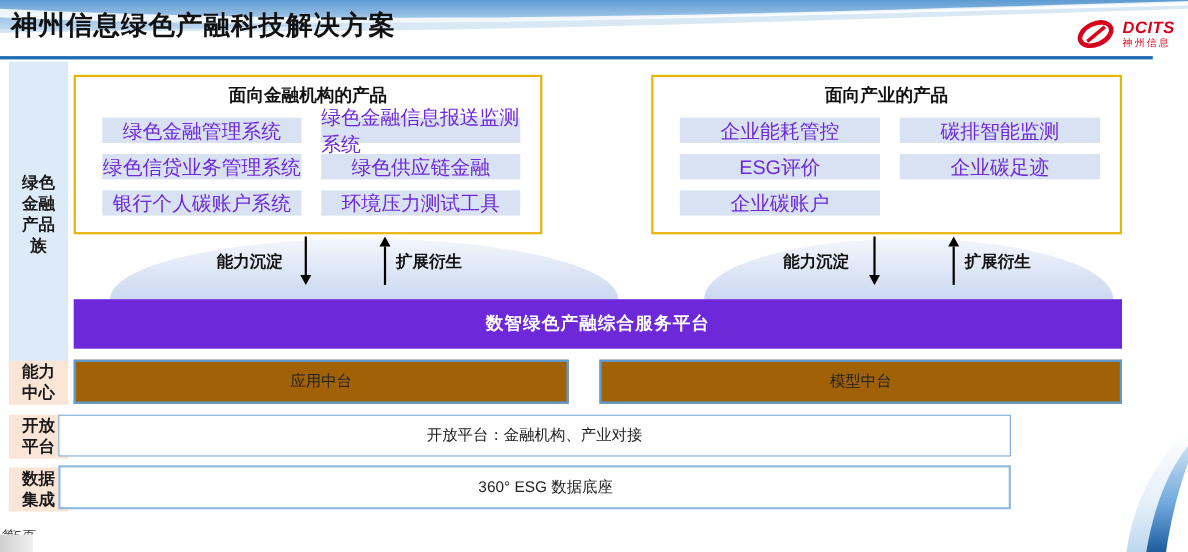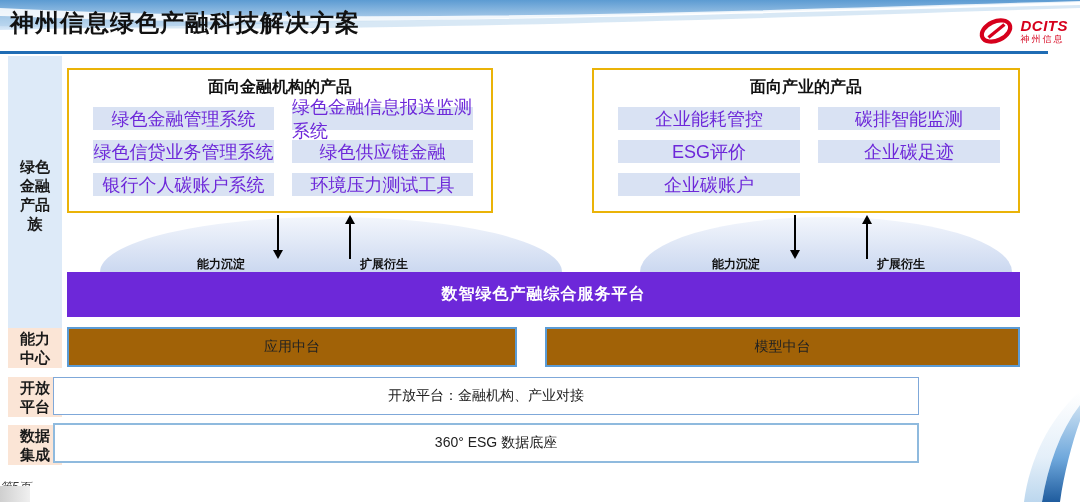--- a/index.html
+++ b/index.html
@@ -33,21 +33,21 @@
   .pill-grid { position:absolute; left:24px; right:18px; top:37px; display:grid;
                grid-template-columns:1fr 1fr; column-gap:18px; row-gap:10px; }
   .pill { height:23px; background:#D9E2F3; display:flex; align-items:center; justify-content:center;
           font-size:18px; color:#6d28d9; }
 
   
   .dome { position:absolute; top:217px; height:55px; border-radius:50% 50% 0 0 / 100% 100% 0 0;
           background:linear-gradient(to bottom,#F3F6FC 0%,#CBD8F0 100%); }
   .dome-left { left:100px; width:462px; }
   .dome-right{ left:640px; width:372px; }
-  .arrow-label { position:absolute; top:229px; font-size:12px; font-weight:bold; color:#111;margin-top:27px; }
+  .arrow-label { position:absolute; top:229px; font-size:15px; font-weight:bold; color:#111; }
   .v-arrow { position:absolute; top:215px; height:44px; display:flex; flex-direction:column; align-items:center; width:12px; }
   .v-arrow .shaft { width:2px; flex:1; background:#000; }
   .head-down { width:0; height:0; border-left:5px solid transparent; border-right:5px solid transparent; border-top:9px solid #000; }
   .head-up   { width:0; height:0; border-left:5px solid transparent; border-right:5px solid transparent; border-bottom:9px solid #000; }
 
   
   .platform-bar { position:absolute; left:67px; top:272px; width:953px; height:45px; background:#6d28d9;
                   display:flex; align-items:center; justify-content:center; color:#fff; font-weight:bold; font-size:16px; letter-spacing:1px; }
   .mid-box { position:absolute; top:327px; height:40px; background:#a16207; border:2px solid #5B9BD5;
              display:flex; align-items:center; justify-content:center; font-size:14px; color:#222; }

